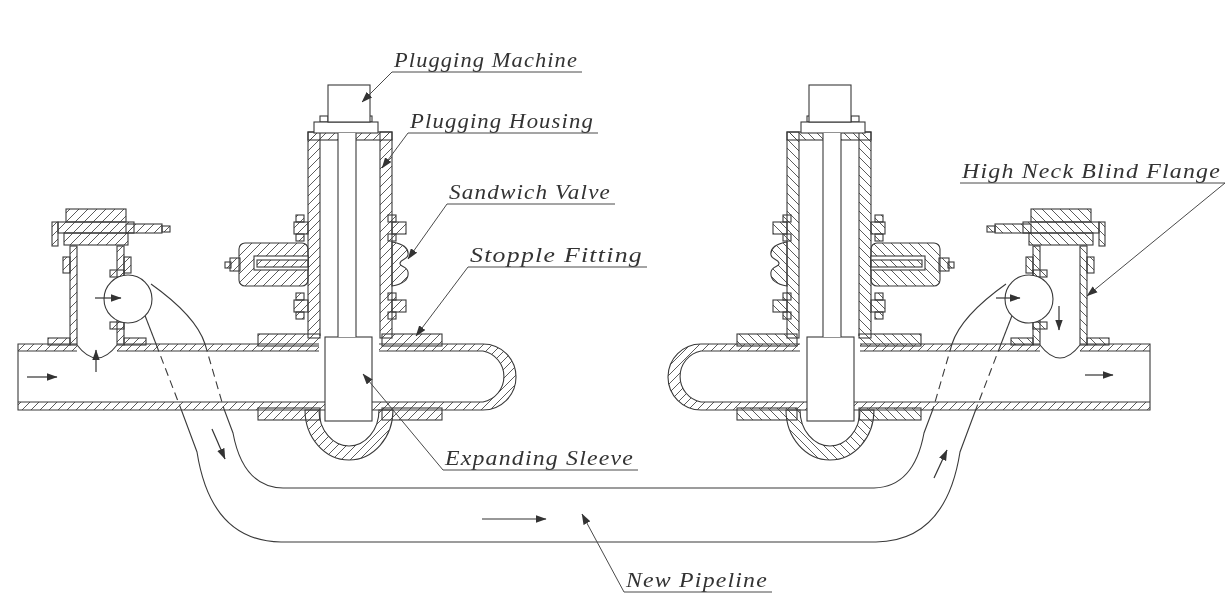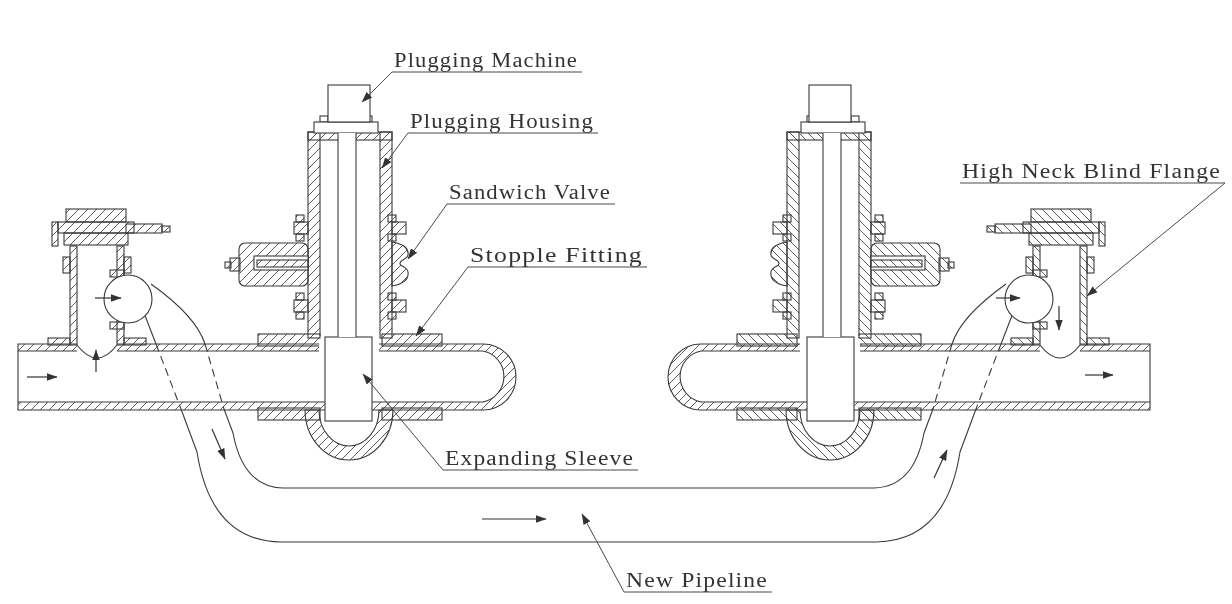--- a/index.html
+++ b/index.html
@@ -1,16 +1,16 @@
 <!DOCTYPE html>
 <html><head>
 <meta charset="utf-8">
 <style>
   html,body{margin:0;padding:0;background:#ffffff;}
-  #stage{position:relative;width:1232px;height:604px;background:#ffffff;overflow:hidden;}
+  #stage{position:relative;width:1232px;height:604px;background:#ffffff;overflow:hidden;font-style:italic;}
   .ln   {fill:none;stroke:#3a3a3a;stroke-width:1.1;}
   .wall {fill:url(#hatch);stroke:#3a3a3a;stroke-width:1.1;}
   .wht  {fill:#ffffff;stroke:#3a3a3a;stroke-width:1.1;}
   .whtn {fill:#ffffff;stroke:none;}
   .dash {stroke-dasharray:8 5;}
   .flow {fill:none;stroke:#333333;stroke-width:1.2;marker-end:url(#ah);}
   .leader{fill:none;stroke:#4a4a4a;stroke-width:1;marker-end:url(#ah);}
   .ul   {stroke:#4a4a4a;stroke-width:1;}
   .lbl  {font-family:"Liberation Serif","DejaVu Serif",serif;font-size:20px;fill:#333333;letter-spacing:1px;}
 </style>

